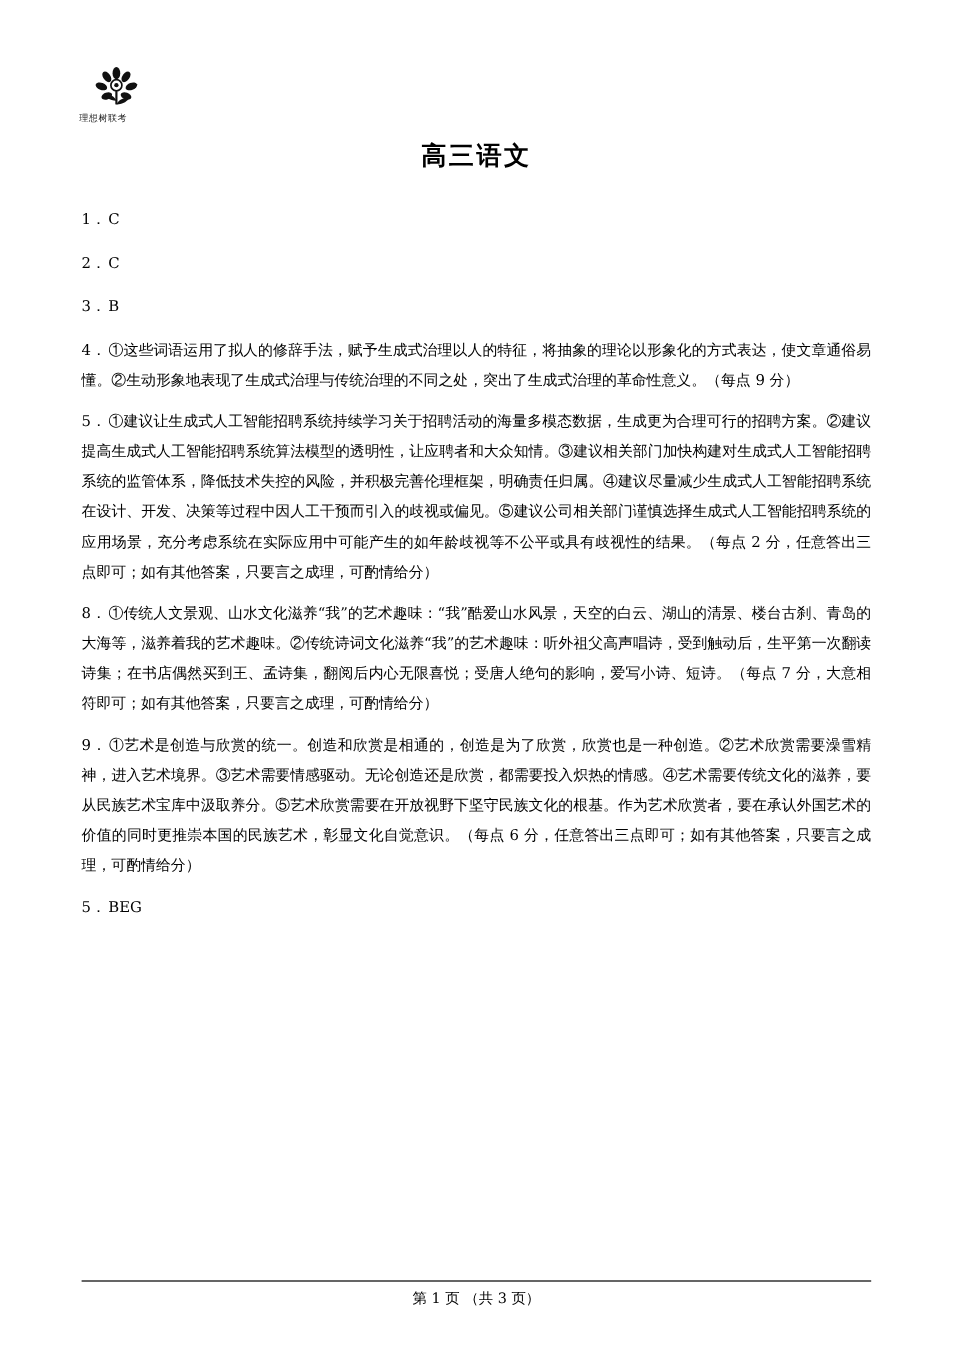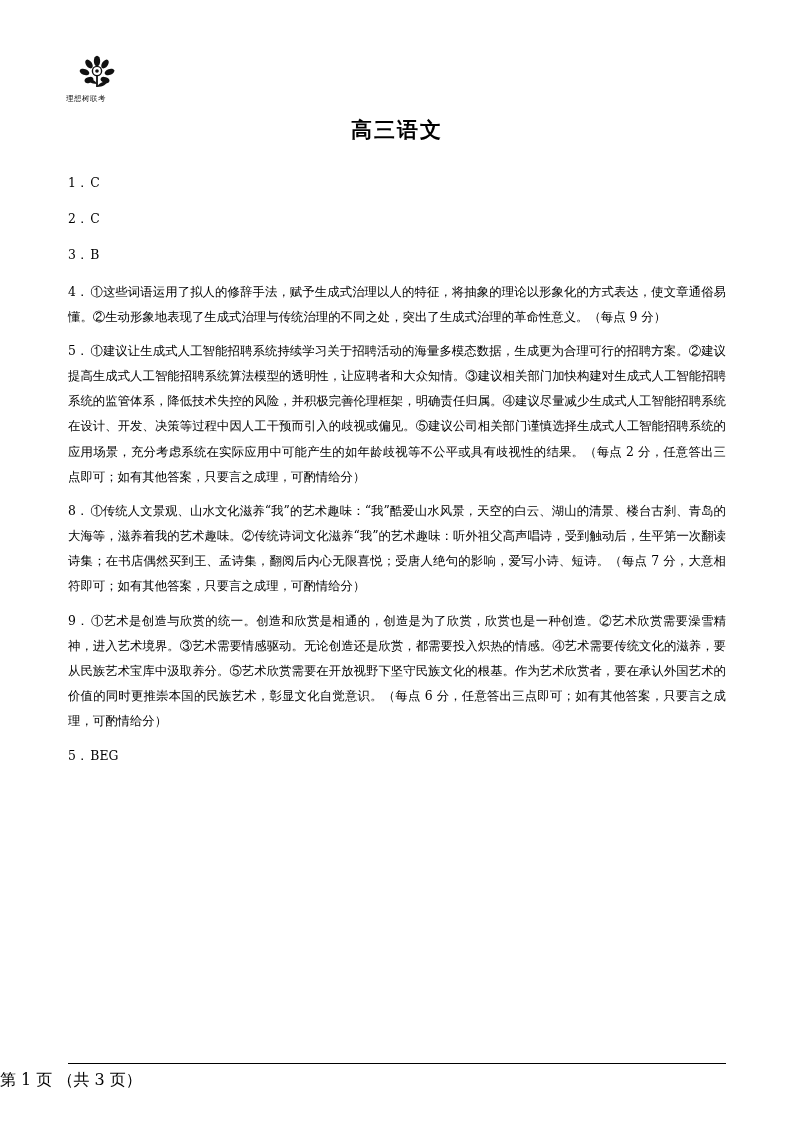--- a/index.html
+++ b/index.html
@@ -66,22 +66,22 @@
     margin-bottom: 11px;
   }
   .num {
     margin-right: 2px;
   }
   .footer {
     position: absolute;
     left: 0;
     right: 0;
     bottom: 46px;
-    text-align: left;
-    font-size: 16px;
+    text-align: center;
+    font-size: 12px;
     font-family: "DejaVu Serif", "Liberation Serif", serif;
   }
   .footer-line {
     width: 658px;
     margin: 0 auto 6px auto;
     border-top: 1px solid #000;
     height: 0;
   }
 </style>
 </head>

